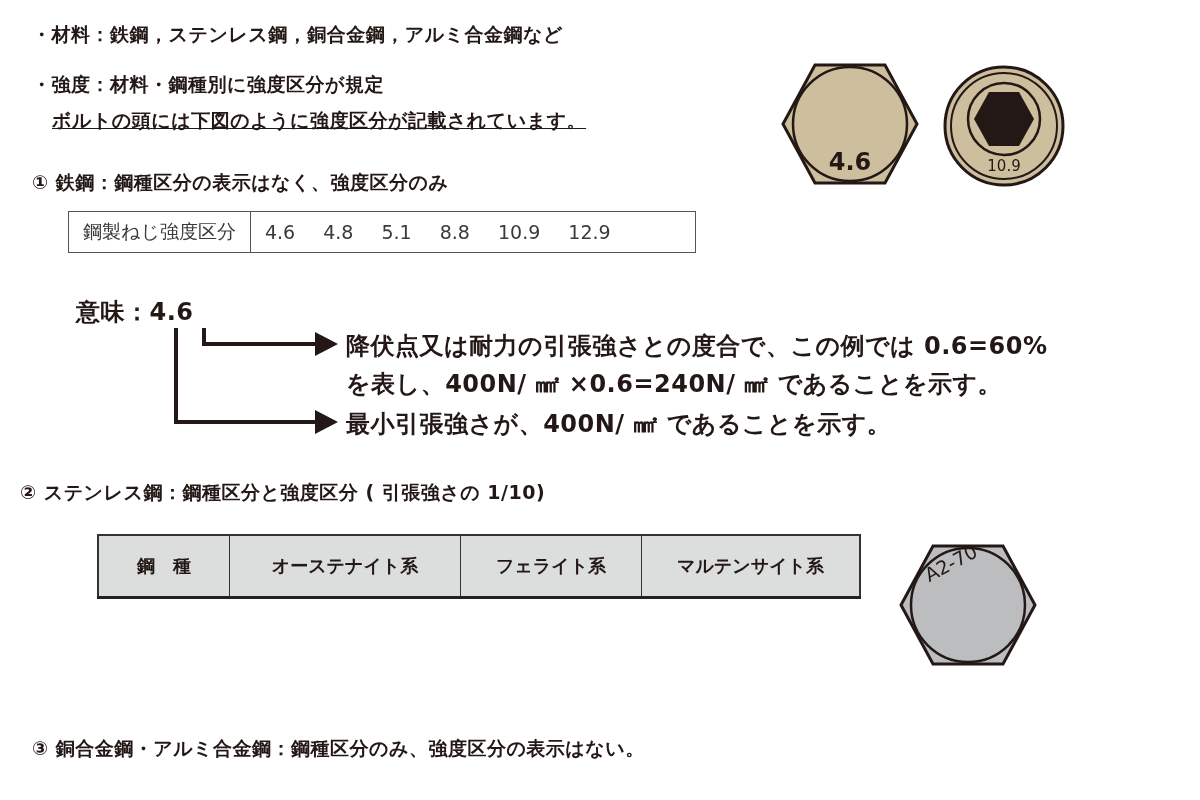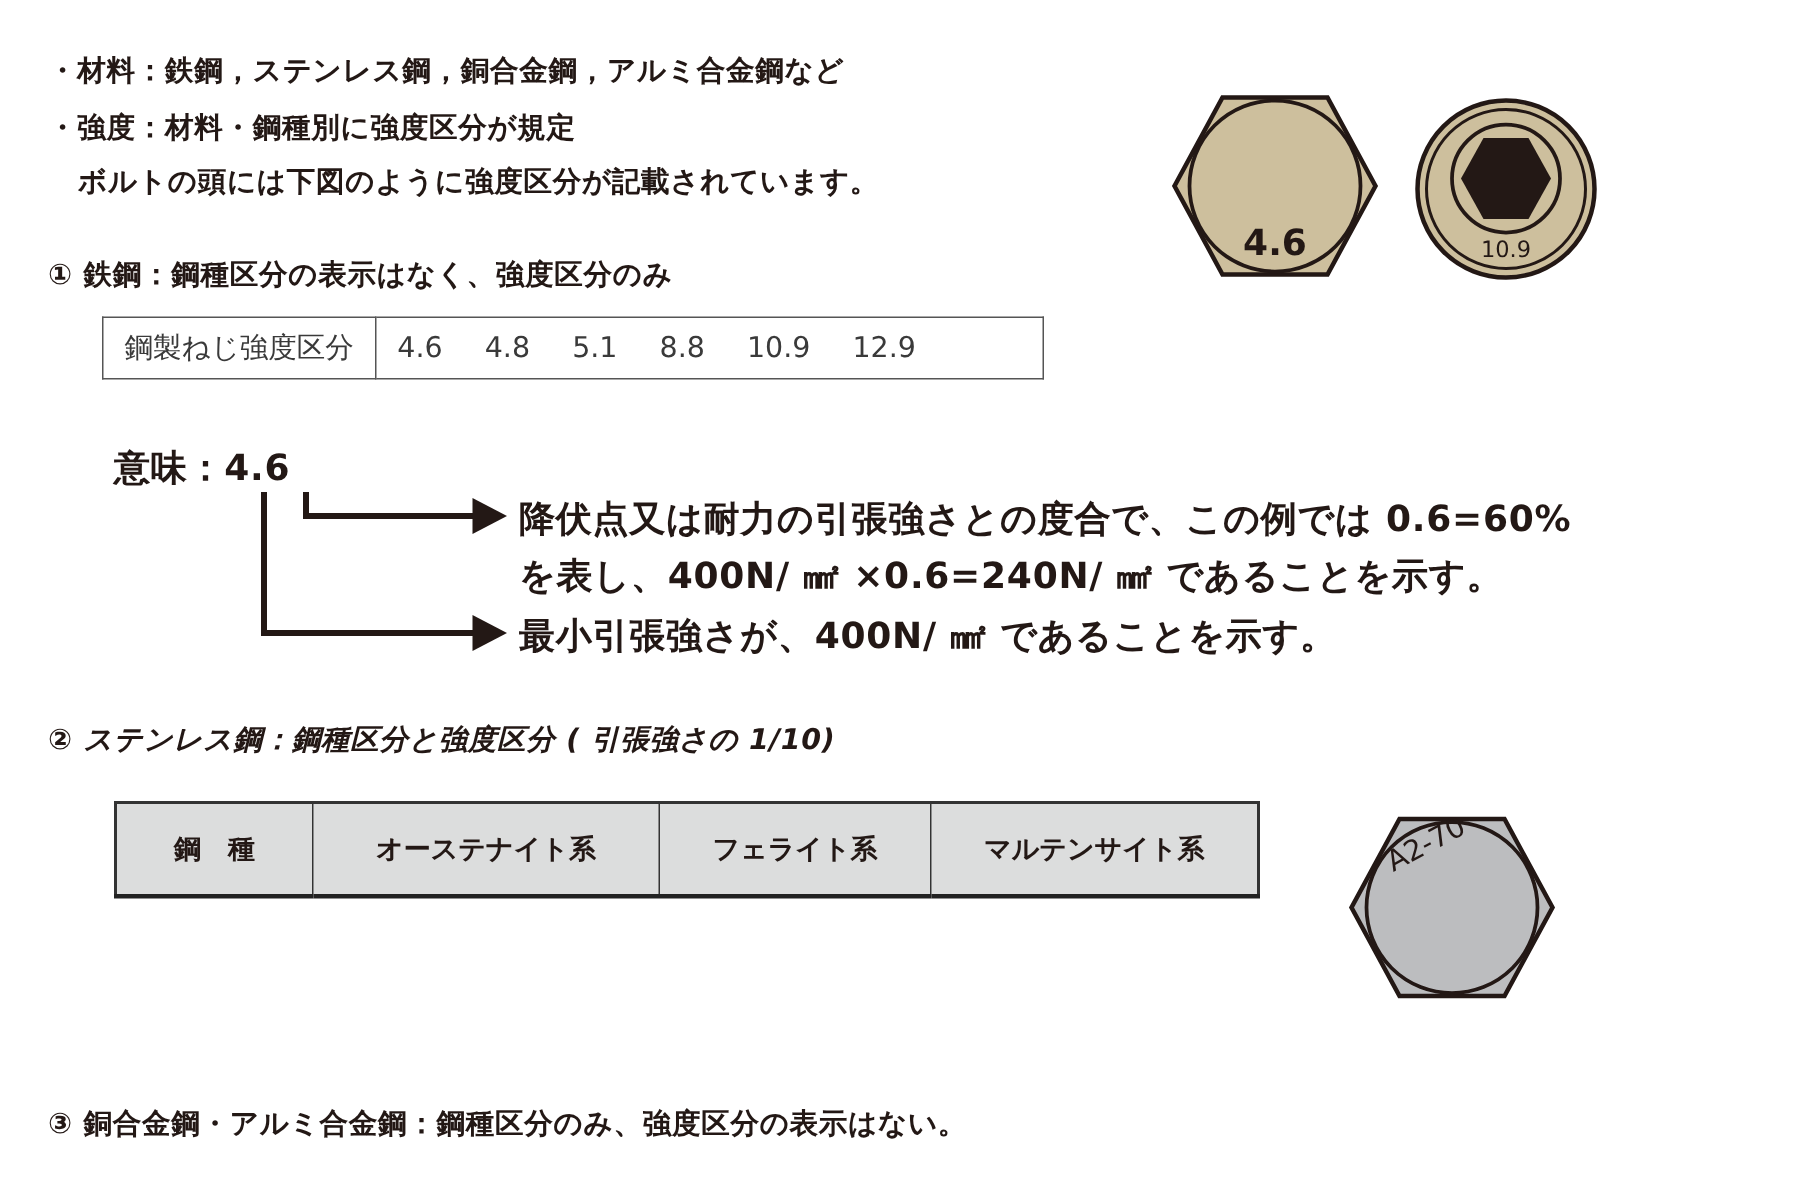--- a/index.html
+++ b/index.html
@@ -4,32 +4,32 @@
 <style>
   html, body { margin:0; padding:0; background:#ffffff; }
   body { width:1200px; height:800px; position:relative; overflow:hidden;
          font-family:"DejaVu Sans", "Liberation Sans", sans-serif; color:#231815; }
   .abs { position:absolute; }
   .line { font-size:19px; font-weight:bold; white-space:nowrap; letter-spacing:0.5px; }
   .big { font-size:24px; font-weight:bold; white-space:nowrap; letter-spacing:0.5px; }
   table { border-collapse:collapse;border-radius:17px; }
   .t1 td { border:1.5px solid #555; height:40px; font-size:19px; color:#3a3a3a; padding:0 14px; white-space:nowrap; }
   .t1 .vals span { display:inline-block; margin-right:22px; }
-  .t2 { border:2px solid #333; }
+  .t2 { border:2px solid #333;margin-left:21px; }
   .t2 td, .t2 th { border:1.5px solid #333; text-align:center; font-weight:bold; white-space:nowrap; }
   .t2 th { background:#dcdddd; height:58px; font-size:18px; border-bottom:3px solid #222; }
   .t2 td { height:50px; font-size:20px; }
   .t2 td.rh { font-size:17px; }
 </style>
 </head>
 <body>
 
-<div class="abs line" style="left:32px;top:34px;">・材料：鉄鋼，ステンレス鋼，銅合金鋼，アルミ合金鋼など</div>
+<div class="abs line" style="left:32px;top:22px;">・材料：鉄鋼，ステンレス鋼，銅合金鋼，アルミ合金鋼など</div>
 <div class="abs line" style="left:32px;top:72px;">・強度：材料・鋼種別に強度区分が規定</div>
-<div class="abs line" style="left:52px;top:108px;">ボルトの頭には下図のように強度区分が記載されています。</div>
+<div class="abs line" style="left:52px;top:108px;text-decoration:underline;">ボルトの頭には下図のように強度区分が記載されています。</div>
 
 <div class="abs" style="left:780px;top:62px;width:140px;height:124px;">
   <svg width="140" height="124" viewBox="0 0 140 124">
     <polygon points="35,3 105,3 137,62 105,121 35,121 3,62" fill="#cdbf9d" stroke="#231815" stroke-width="3"></polygon>
     <circle cx="70" cy="62" r="57" fill="#cdbf9d" stroke="#231815" stroke-width="2.5"></circle>
   </svg>
   <div class="abs" style="left:0;width:140px;top:86px;text-align:center;font-size:24px;font-weight:bold;">4.6</div>
 </div>
 <div class="abs" style="left:942px;top:64px;width:124px;height:124px;">
   <svg width="124" height="124" viewBox="0 0 124 124">
@@ -64,21 +64,21 @@
 <svg class="abs" style="left:160px;top:326px;" width="180" height="110">
   <polyline points="44,2 44,18 160,18" fill="none" stroke="#231815" stroke-width="4"></polyline>
   <polygon points="155,6 178,18 155,30" fill="#231815"></polygon>
   <polyline points="16,2 16,96 160,96" fill="none" stroke="#231815" stroke-width="4"></polyline>
   <polygon points="155,84 178,96 155,108" fill="#231815"></polygon>
 </svg>
 <div class="abs big" style="left:346px;top:330px;">降伏点又は耐力の引張強さとの度合で、この例では 0.6=60%</div>
 <div class="abs big" style="left:346px;top:368px;">を表し、400N/ ㎟ ×0.6=240N/ ㎟ であることを示す。</div>
 <div class="abs big" style="left:346px;top:408px;">最小引張強さが、400N/ ㎟ であることを示す。</div>
 
-<div class="abs line" style="left:32px;top:480px;font-style:italic;">② ステンレス鋼：鋼種区分と強度区分 ( 引張強さの 1/10)</div>
+<div class="abs line" style="left:20px;top:480px;">② ステンレス鋼：鋼種区分と強度区分 ( 引張強さの 1/10)</div>
 <table class="abs t2" style="left:76px;top:534px;width:764px;">
   <tbody>
       <tr>
     <th style="width:128px;">鋼　種</th>
     <th style="width:228px;">オーステナイト系</th>
     <th style="width:178px;">フェライト系</th>
     <th>マルテンサイト系</th>
   </tr>
 </tbody>
   </table>

